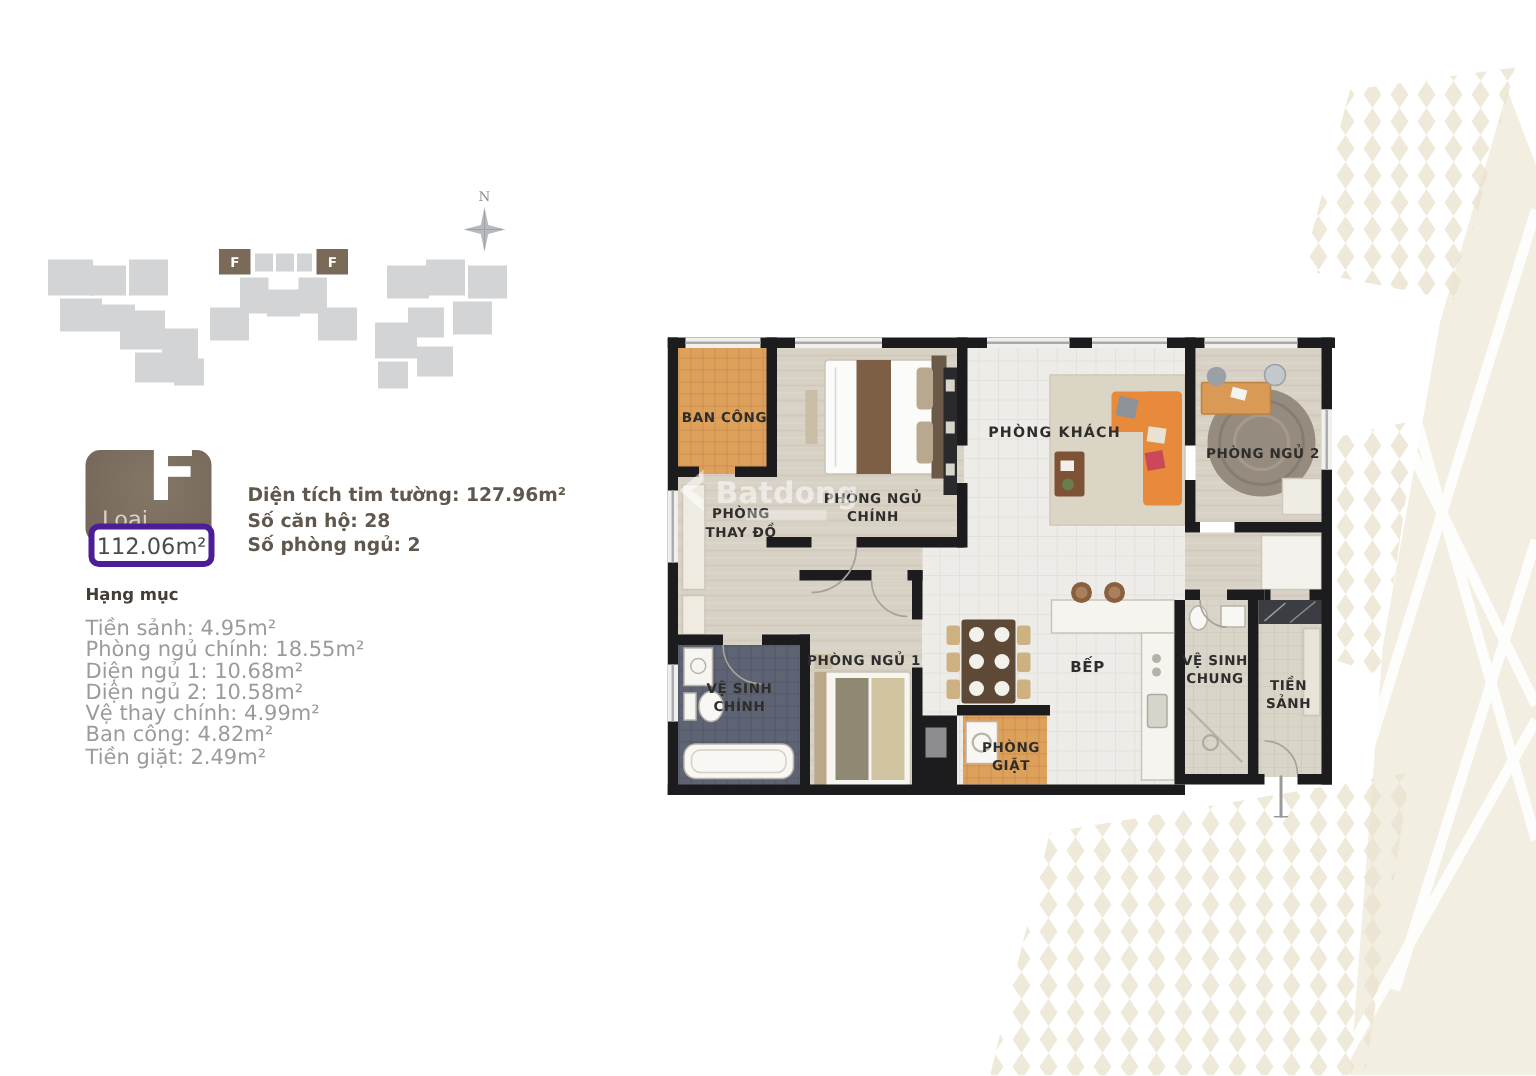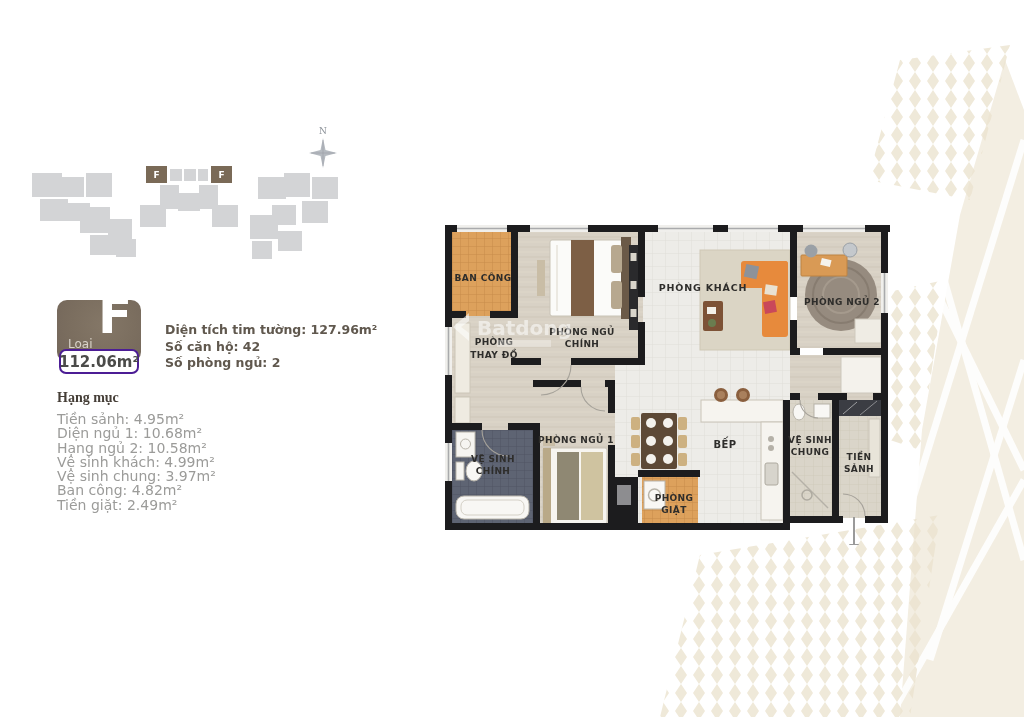--- a/index.html
+++ b/index.html
@@ -7,26 +7,26 @@
     width:1024px;height:717px;position:relative;overflow:hidden;
     background:#ffffff;
     font-family:"DejaVu Sans","Liberation Sans",sans-serif;
   }
   .abs{position:absolute;}
   
   .badge{left:57px;top:300px;width:84px;height:74px;}
   .badge-box{position:absolute;left:0;top:0;width:84px;height:62px;border-radius:10px;
     background:radial-gradient(circle at 55% 40%, #847767 0%, #7b6e5f 55%, #73665a 100%);}
   .badge-letter{position:absolute;left:41px;top:-9px;font-size:50px;font-weight:bold;color:#ffffff;line-height:1;}
-  .badge-loai{position:absolute;left:11px;top:37px;font-size:12px;color:#d9d3c9;text-decoration:underline;}
+  .badge-loai{position:absolute;left:11px;top:37px;font-size:15px;color:#d9d3c9;text-decoration:underline;}
   .badge-pill{position:absolute;left:2px;top:49px;width:76px;height:21px;background:#ffffff;
-    border:2px solid #4c1d95;border-radius:7px;display:flex;align-items:center;justify-content:center;
-    font-size:15px;font-weight:bold;color:#4b4b49;}
+    border:4px solid #4c1d95;border-radius:7px;display:flex;align-items:center;justify-content:center;
+    font-size:15px;font-weight:normal;color:#4b4b49;}
   .summary{left:165px;top:322px;font-size:12.5px;font-weight:bold;color:#60584e;line-height:16.5px;}
-  .cat-title{left:57px;top:390px;font-size:14px;font-weight:bold;color:#453e37;font-family:Liberation Serif, serif;}
+  .cat-title{left:57px;top:390px;font-size:11px;font-weight:bold;color:#453e37;}
   .cat-list{left:57px;top:412px;font-size:14px;color:#9b9b99;line-height:14.3px;}
   
   .plan-label{font-family:"DejaVu Sans","Liberation Sans",sans-serif;font-weight:bold;
     font-size:9px;fill:#2e2d2b;letter-spacing:.4px;text-anchor:middle;}
   .plan-label.big{font-size:9.5px;letter-spacing:.8px;}
   .plan-label.bep{font-size:10px;}
   .marker-f{font-family:"DejaVu Sans","Liberation Sans",sans-serif;font-weight:bold;font-size:9px;fill:#ffffff;text-anchor:middle;}
   .compass-n{font-family:"DejaVu Serif","Liberation Serif",serif;font-size:9px;fill:#8a9097;text-anchor:middle;}
   .wm-text{font-family:"DejaVu Sans","Liberation Sans",sans-serif;font-weight:bold;font-size:20px;fill:#ffffff;}
 </style>
@@ -110,31 +110,31 @@
 
 <div class="abs badge">
   <div class="badge-box"></div>
   <div class="badge-loai">Loại</div>
   <div class="badge-letter">F</div>
   <div class="badge-pill">112.06m²</div>
 </div>
 
 <div class="abs summary" id="summary-lines">
     <div>Diện tích tim tường: 127.96m²</div>
-    <div>Số căn hộ: 42</div>
+    <div>Số căn hộ: 28</div>
     <div>Số phòng ngủ: 2</div>
   </div>
 
 <div class="abs cat-title">Hạng mục</div>
 <div class="abs cat-list" id="category-list">
     <div>Tiền sảnh: 4.95m²</div>
+    <div>Phòng ngủ chính: 18.55m²</div>
     <div>Diện ngủ 1: 10.68m²</div>
-    <div>Hạng ngủ 2: 10.58m²</div>
-    <div>Vệ sinh khách: 4.99m²</div>
-    <div>Vệ sinh chung: 3.97m²</div>
+    <div>Diện ngủ 2: 10.58m²</div>
+    <div>Vệ thay chính: 4.99m²</div>
     <div>Ban công: 4.82m²</div>
     <div>Tiền giặt: 2.49m²</div>
   </div>
 
 <svg class="abs" style="left:445px;top:215px;" width="470" height="330" viewBox="0 0 470 330">
   <defs>
     <pattern id="pWood" width="16" height="10" patternUnits="userSpaceOnUse">
       <rect width="16" height="10" fill="#d8d1c5"></rect>
       <line x1="0" y1="2" x2="16" y2="2" stroke="#cdc5b6" stroke-width="0.8"></line>
       <line x1="0" y1="7" x2="16" y2="7" stroke="#e1dacd" stroke-width="0.6"></line>

